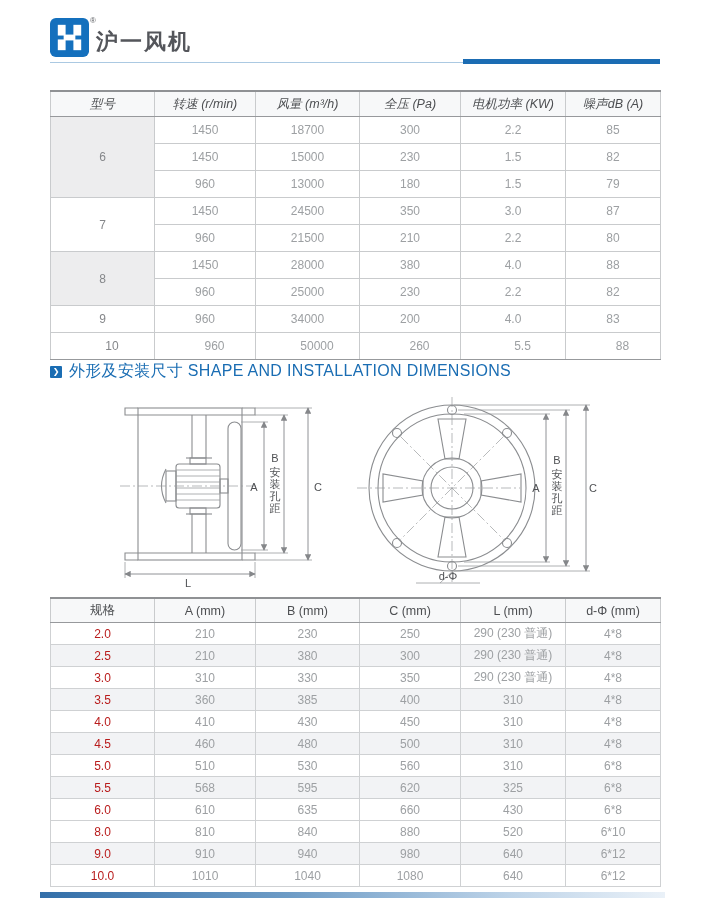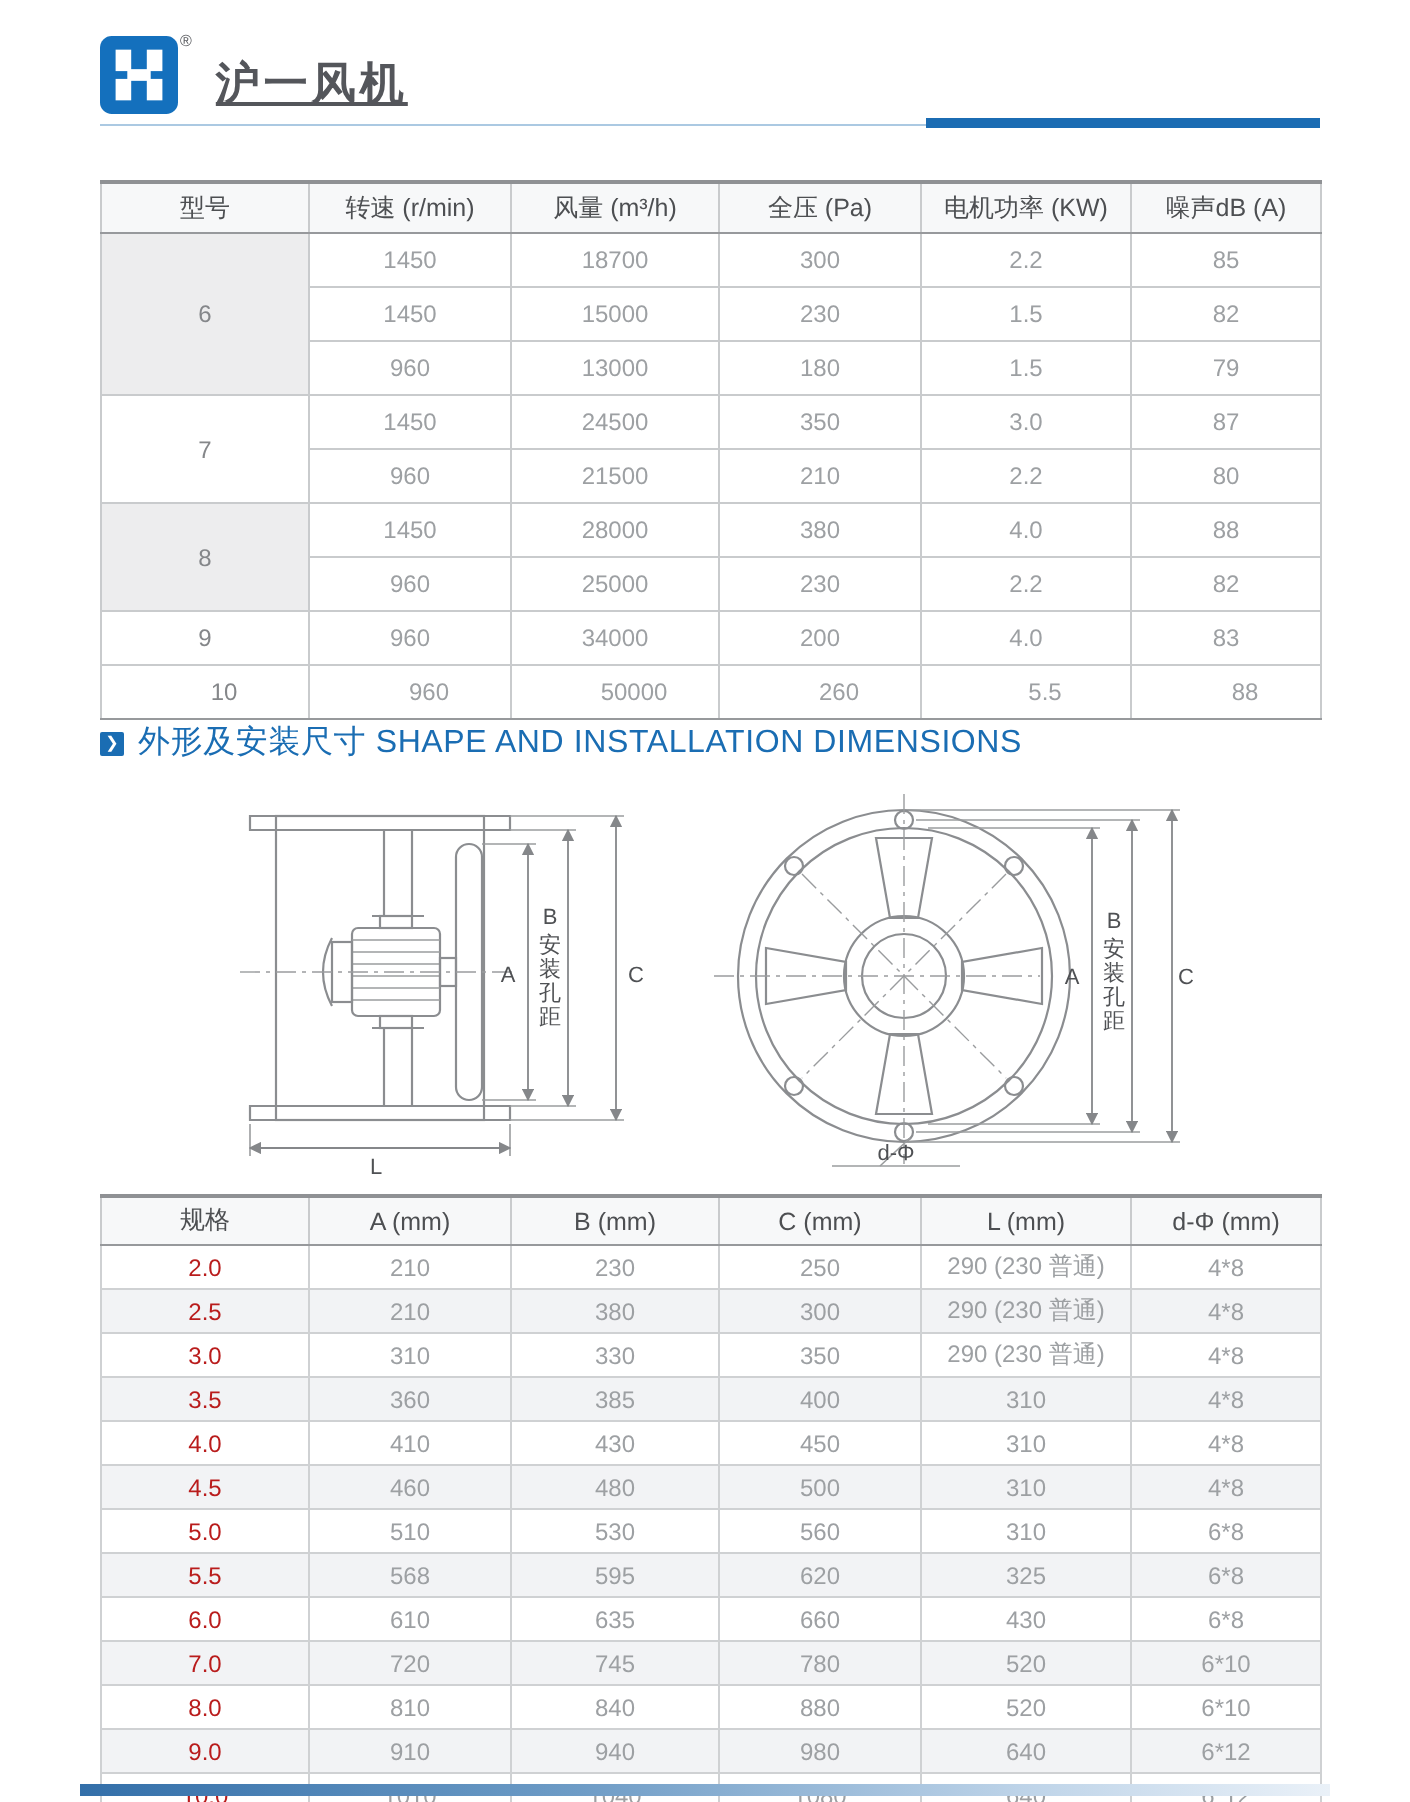--- a/index.html
+++ b/index.html
@@ -5,33 +5,33 @@
   html,body{margin:0;padding:0;background:#ffffff;}
   .page{position:relative;width:705px;height:901px;background:#ffffff;overflow:hidden;
         font-family:"Liberation Sans","DejaVu Sans",sans-serif;}
 
   
   .header{position:absolute;left:50px;top:16px;width:610px;height:46px;}
   .logo{position:absolute;left:0;top:2px;display:flex;align-items:flex-start;}
   .logo-box{width:39px;height:39px;}
   .reg{font-size:8px;color:#5a5c60;margin-left:1px;margin-top:-2px;}
   .logo-text{font-size:22px;font-weight:bold;color:#54565b;letter-spacing:2px;
-             margin-left:12px;margin-top:9px;text-decoration:underline;}
+             margin-left:0;margin-top:9px;}
   .page-title{position:absolute;right:0;top:16px;font-size:17px;font-weight:bold;color:#135d9e;}
   .rule-light{position:absolute;left:50px;top:62px;width:610px;height:1px;background:#abc9e2;}
   .rule-dark{position:absolute;left:463px;top:59px;width:197px;height:5px;background:#1b6cb3;}
 
   
   table{border-collapse:collapse;table-layout:fixed;width:610px;}
   th,td{border:1px solid #c9cbcd;text-align:center;overflow:hidden;white-space:nowrap;}
   th{font-size:12.5px;font-weight:normal;color:#4d4f52;background:#f7f8f9;}
   td{font-size:12px;color:#9da0a3;background:#ffffff;}
 
   .t1{position:absolute;left:50px;top:90px;border-top:2px solid #8f9194;}
-  .t1 th{height:22px;border-bottom:1px solid #97999c;}
+  .t1 th{height:22px;border-bottom:1px solid #97999c;font-style:italic;}
   .t1 td{height:24px;}
   .t1 tr.group-start td{border-top:1px solid #a3a5a8;}
   .t1 td.model-cell{color:#85878a;}
   .t1 td.shaded{background:#ededee;}
   .t1 tr:last-child td{border-bottom:1px solid #97999c;padding-left:20px;}
 
   .t2{position:absolute;left:50px;top:597px;border-top:2px solid #8f9194;}
   .t2 th{height:21px;border-bottom:1px solid #97999c;}
   .t2 td{height:19px;border-color:#cfd1d3;}
   .t2 tr.zebra td{background:#f2f3f5;}
@@ -381,28 +381,20 @@
           <td>6*8</td>
         </tr>
         <tr>
           <td>6.0</td>
           <td>610</td>
           <td>635</td>
           <td>660</td>
           <td>430</td>
           <td>6*8</td>
         </tr>
-        <tr class="zebra">
-          <td>7.0</td>
-          <td>720</td>
-          <td>745</td>
-          <td>780</td>
-          <td>520</td>
-          <td>6*10</td>
-        </tr>
         <tr>
           <td>8.0</td>
           <td>810</td>
           <td>840</td>
           <td>880</td>
           <td>520</td>
           <td>6*10</td>
         </tr>
         <tr class="zebra">
           <td>9.0</td>

